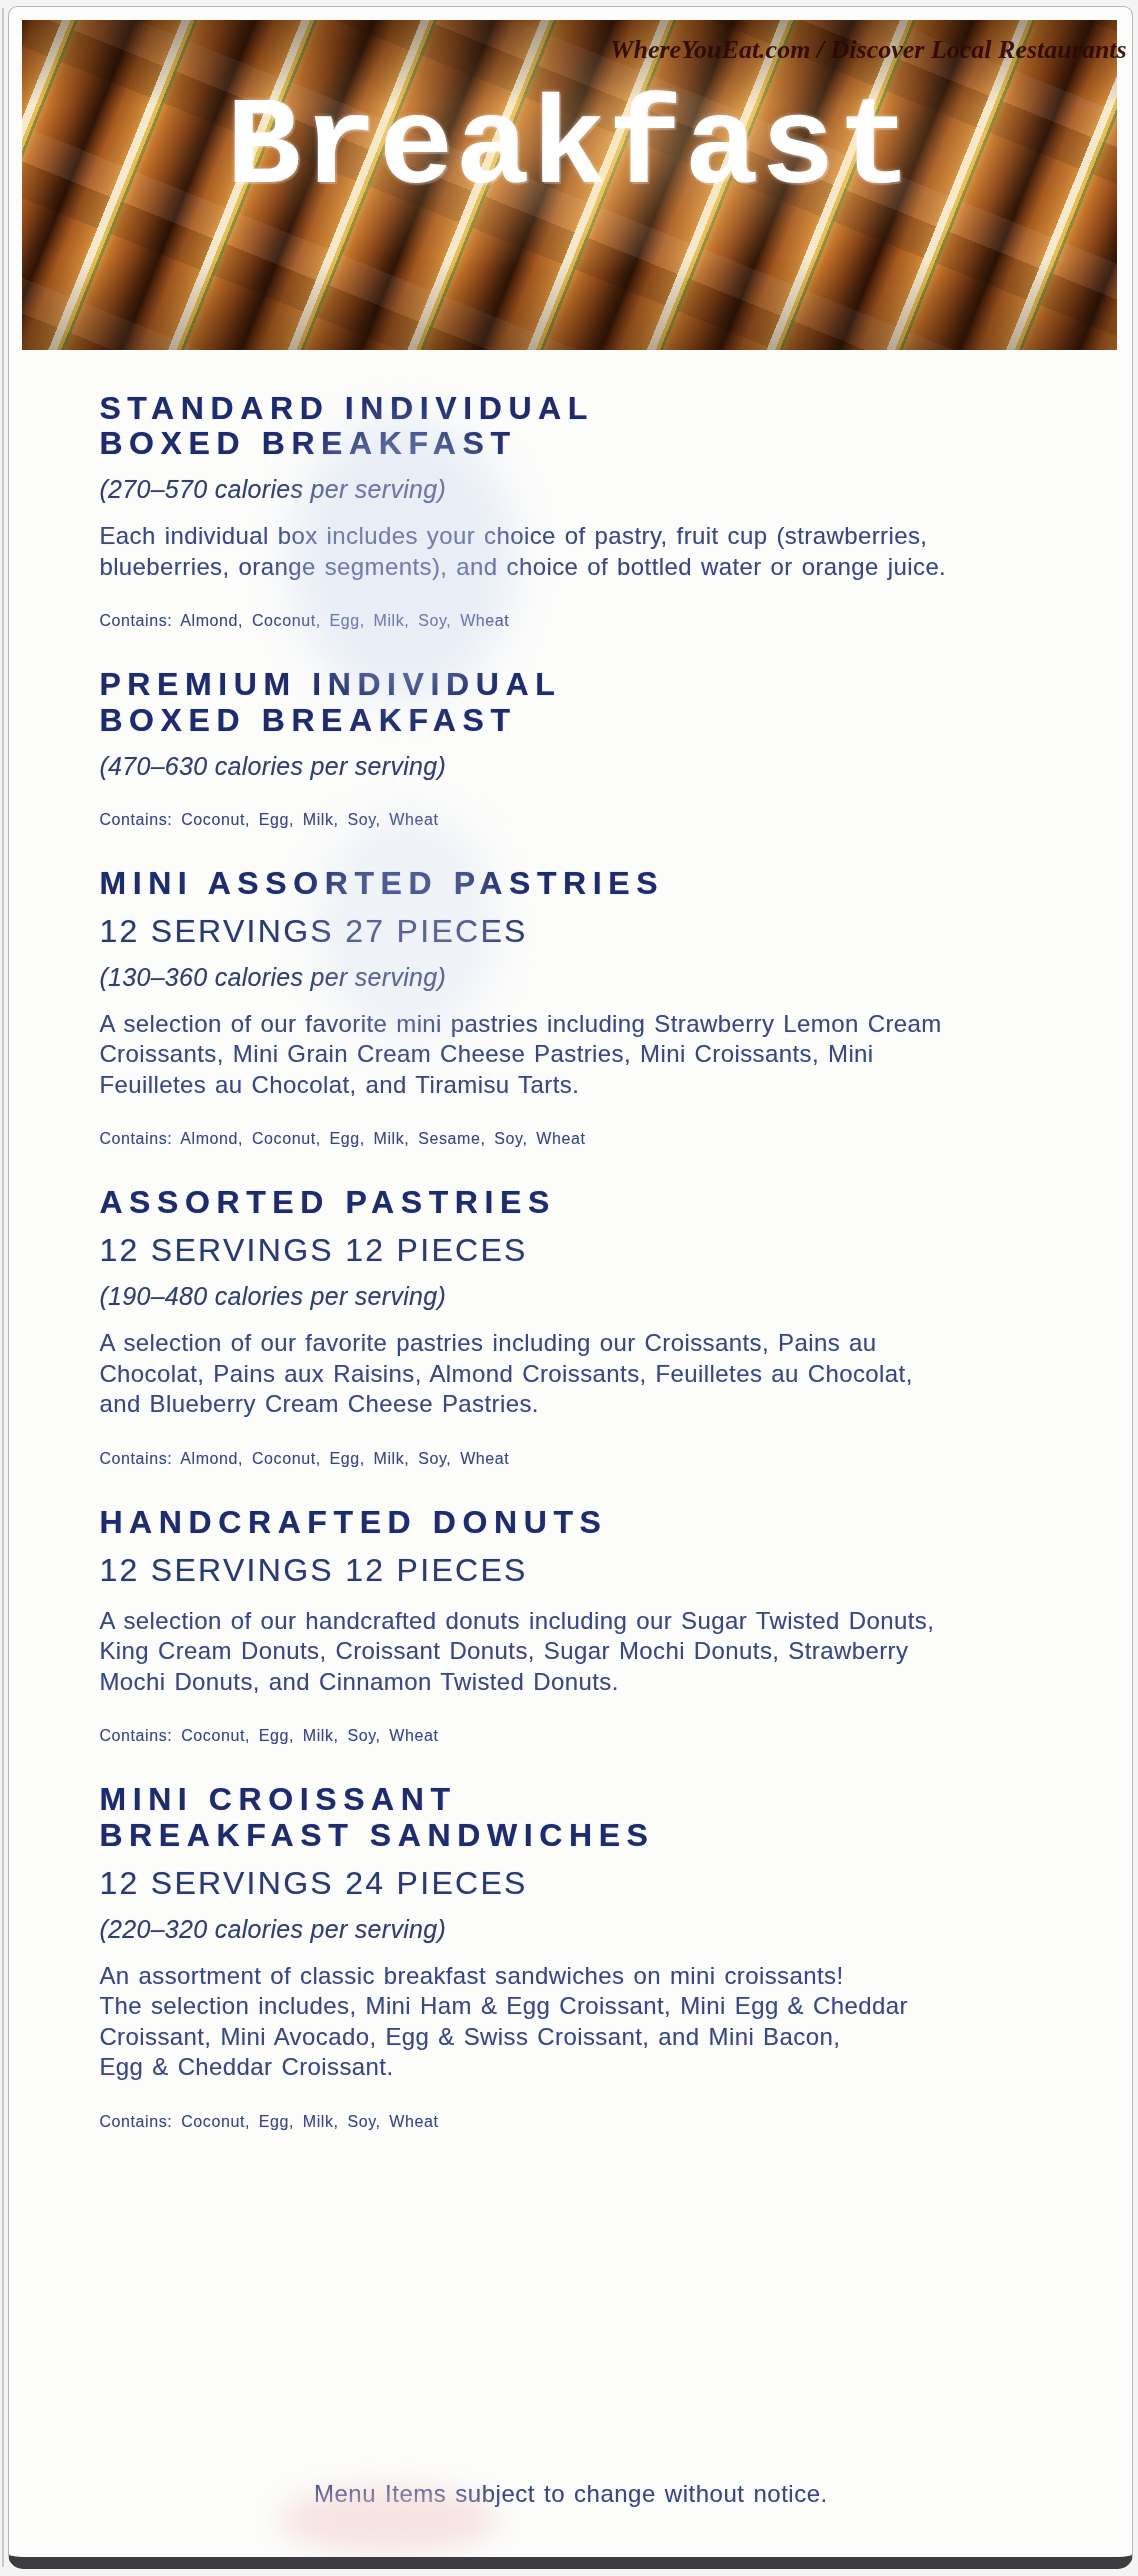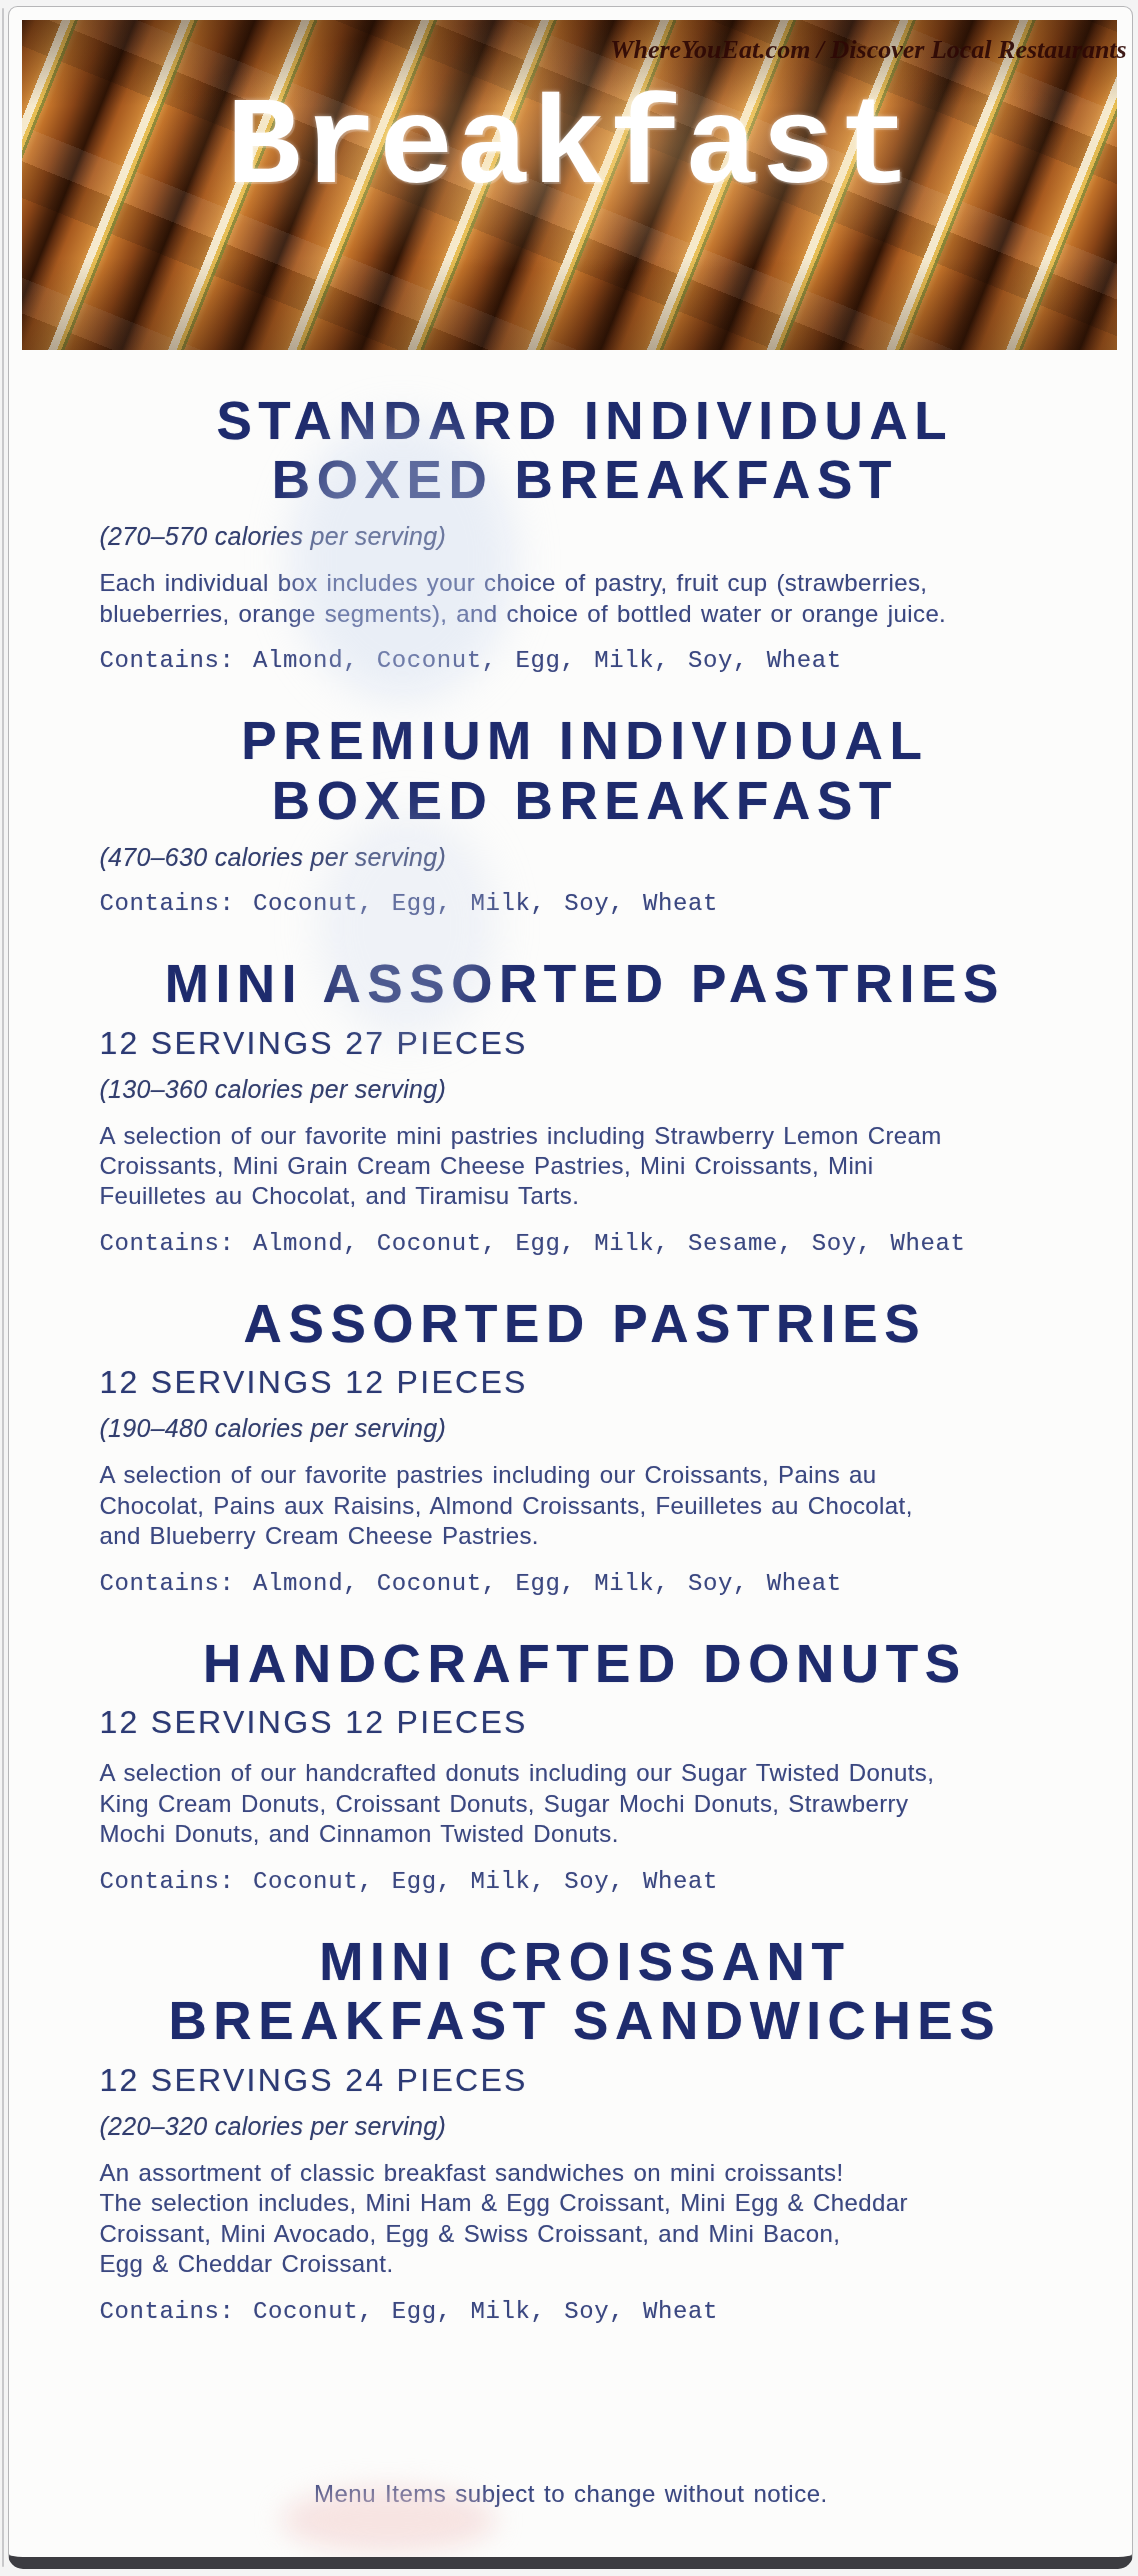--- a/index.html
+++ b/index.html
@@ -51,46 +51,44 @@
     font-family:"Liberation Serif", serif; font-style:italic; font-weight:bold;
     font-size:26px; color:#2e0805; opacity:0.92;
   }
 
   
   .content { position:relative; padding:41px 62px 0 90px; }
 
   .menu-section + .menu-section { margin-top:37px; }
 
   .sec-title {
-    font-size:53px; line-height:1.12; font-weight:bold;
+    font-size:32px; line-height:1.12; font-weight:bold;
     letter-spacing:6.6px; color:#1e2b6d; white-space:pre-line;
     text-shadow:0 0 0.9px rgba(30,43,109,0.55);
-    text-align:center;
   }
   .servings {
     margin-top:11.2px; font-size:32px; font-weight:normal;
     letter-spacing:2.3px; color:#2c3a74;
     text-shadow:0 0 0.9px rgba(44,58,116,0.4);
   }
   .calories {
     margin-top:13px; font-size:25px; font-style:italic;
     color:#323e6e; letter-spacing:0.3px;
     text-shadow:0 0 0.9px rgba(50,62,110,0.35);
   }
   .desc {
     margin-top:17px; font-size:24px; line-height:1.27;
     color:#3a4780; letter-spacing:0.4px; word-spacing:1.9px;
     white-space:pre-line;
     text-shadow:0 0 0.9px rgba(58,71,128,0.3);
   }
   .contains {
-    margin-top:18px; font-size:24px; color:#3a4780;
+    margin-top:30px; font-size:16px; color:#3a4780;
     letter-spacing:0.6px; word-spacing:3.7px;
     text-shadow:0 0 0.9px rgba(58,71,128,0.3);
-    font-family:Liberation Mono, monospace;
   }
 
   .footer {
     position:absolute; left:0; right:0; bottom:49px; text-align:center;
     font-size:24px; color:#3a4780; letter-spacing:0.5px; word-spacing:1.9px;
     text-shadow:0 0 0.9px rgba(58,71,128,0.3);
   }
 
   
   .ghost { position:absolute; border-radius:50%; filter:blur(20.6px); pointer-events:none; }

